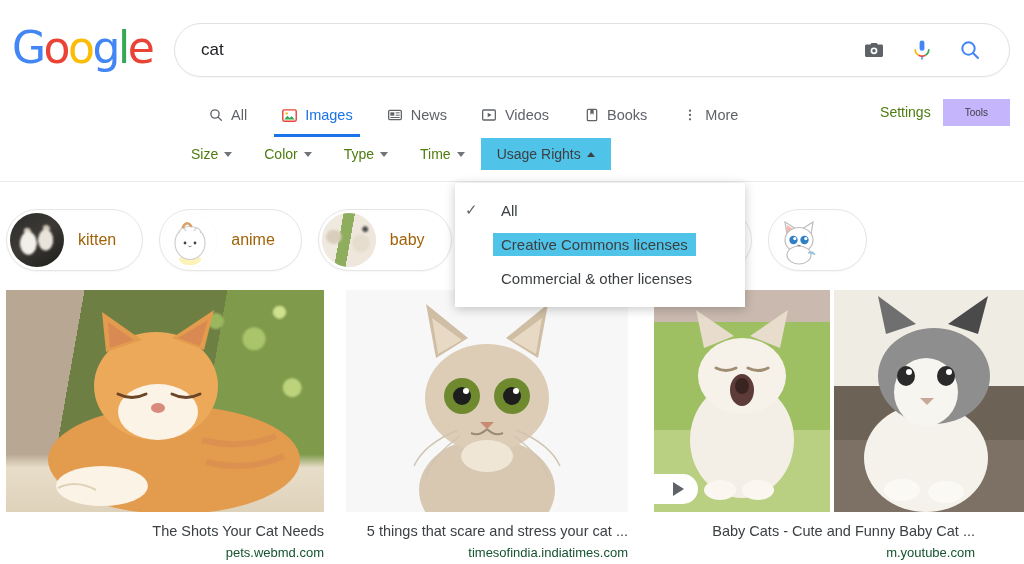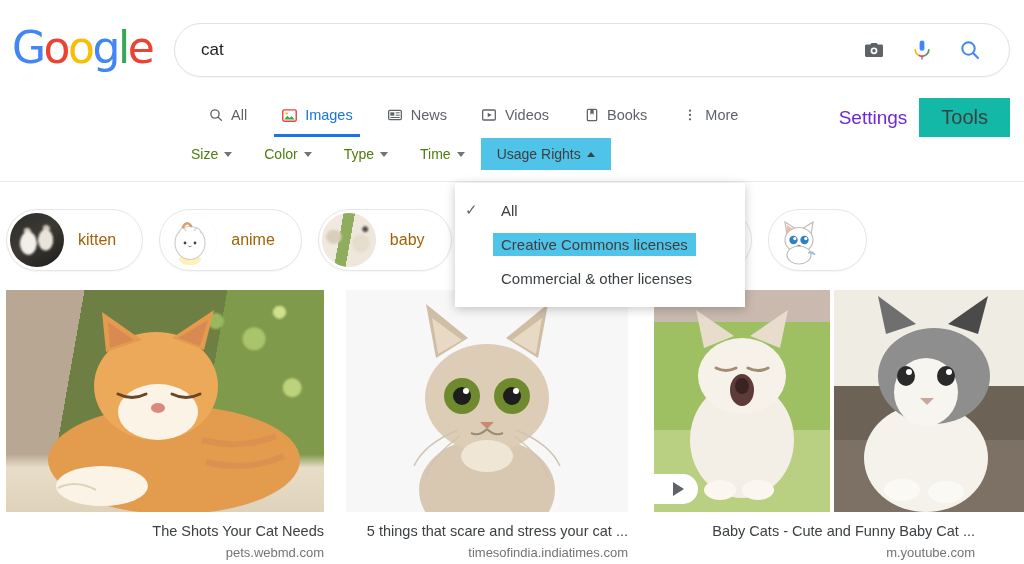--- a/index.html
+++ b/index.html
@@ -52,24 +52,24 @@
     position: relative; white-space: nowrap;
   }
   .tab.active { color: #1a73e8; }
   .tab.active::after {
     content: ""; position: absolute; left: 10px; right: 10px; bottom: -3px;
     height: 3px; background: #1a73e8;
   }
   .tab-ico { width: 17px; height: 17px; display:flex; align-items:center; justify-content:center; }
 
   .right-tools { position: absolute; right: 14px; top: 2px; display: flex; align-items: center; gap: 8px; }
-  .settings-link { font-size: 19px; color: #6d28d9; cursor: pointer; padding: 6px 4px; }
+  .settings-link { font-size: 14px; color: #4d7c0f; cursor: pointer; padding: 6px 4px; }
   .tools-btn {
-    font-size: 20px; color: #3c4043; cursor: pointer;
-    padding: 8px 22px; background: #14b8a6;
+    font-size: 10px; color: #3c4043; cursor: pointer;
+    padding: 8px 22px; background: #c4b5fd;
   }
 
   
   .filterrow { position: relative; height: 42px; }
   .filters { position: absolute; left: 175px; top: 0; display: flex; align-items: center; }
   .filter {
     font-size: 14px; color: #4d7c0f; cursor: pointer;
     padding: 8px 16px; display: flex; align-items: center; gap: 6px;
     white-space: nowrap;
   }
@@ -113,21 +113,21 @@
   .dd-item.selected .dd-text { background: #4FC3E8; }
 
   
   .results { position: absolute; left: 0; top: 290px; width: 1024px; height: 274px; text-align: right; }
   .card { position: absolute; top: 0; }
   .card-img { position: relative; overflow: hidden; background:#f1f3f4; }
   .card-title {
     font-size: 14.5px; color: #3c4043; margin-top: 11px;
     white-space: nowrap; overflow: hidden; cursor: pointer;
   }
-  .card-src { font-size: 13px; color: #737373; margin-top: 6px; white-space: nowrap; }
+  .card-src { font-size: 13px; color: #14532d; margin-top: 6px; white-space: nowrap; }
 
   .play-badge {
     position: absolute; left: 0; bottom: 8px;
     width: 44px; height: 30px; background: #fff;
     border-radius: 0 16px 16px 0;
     display: flex; align-items: center; justify-content: center;
   }
   .play-tri { width:0;height:0;border-top:7px solid transparent;border-bottom:7px solid transparent;border-left:11px solid #5f6368; margin-left:4px; }
 
   

